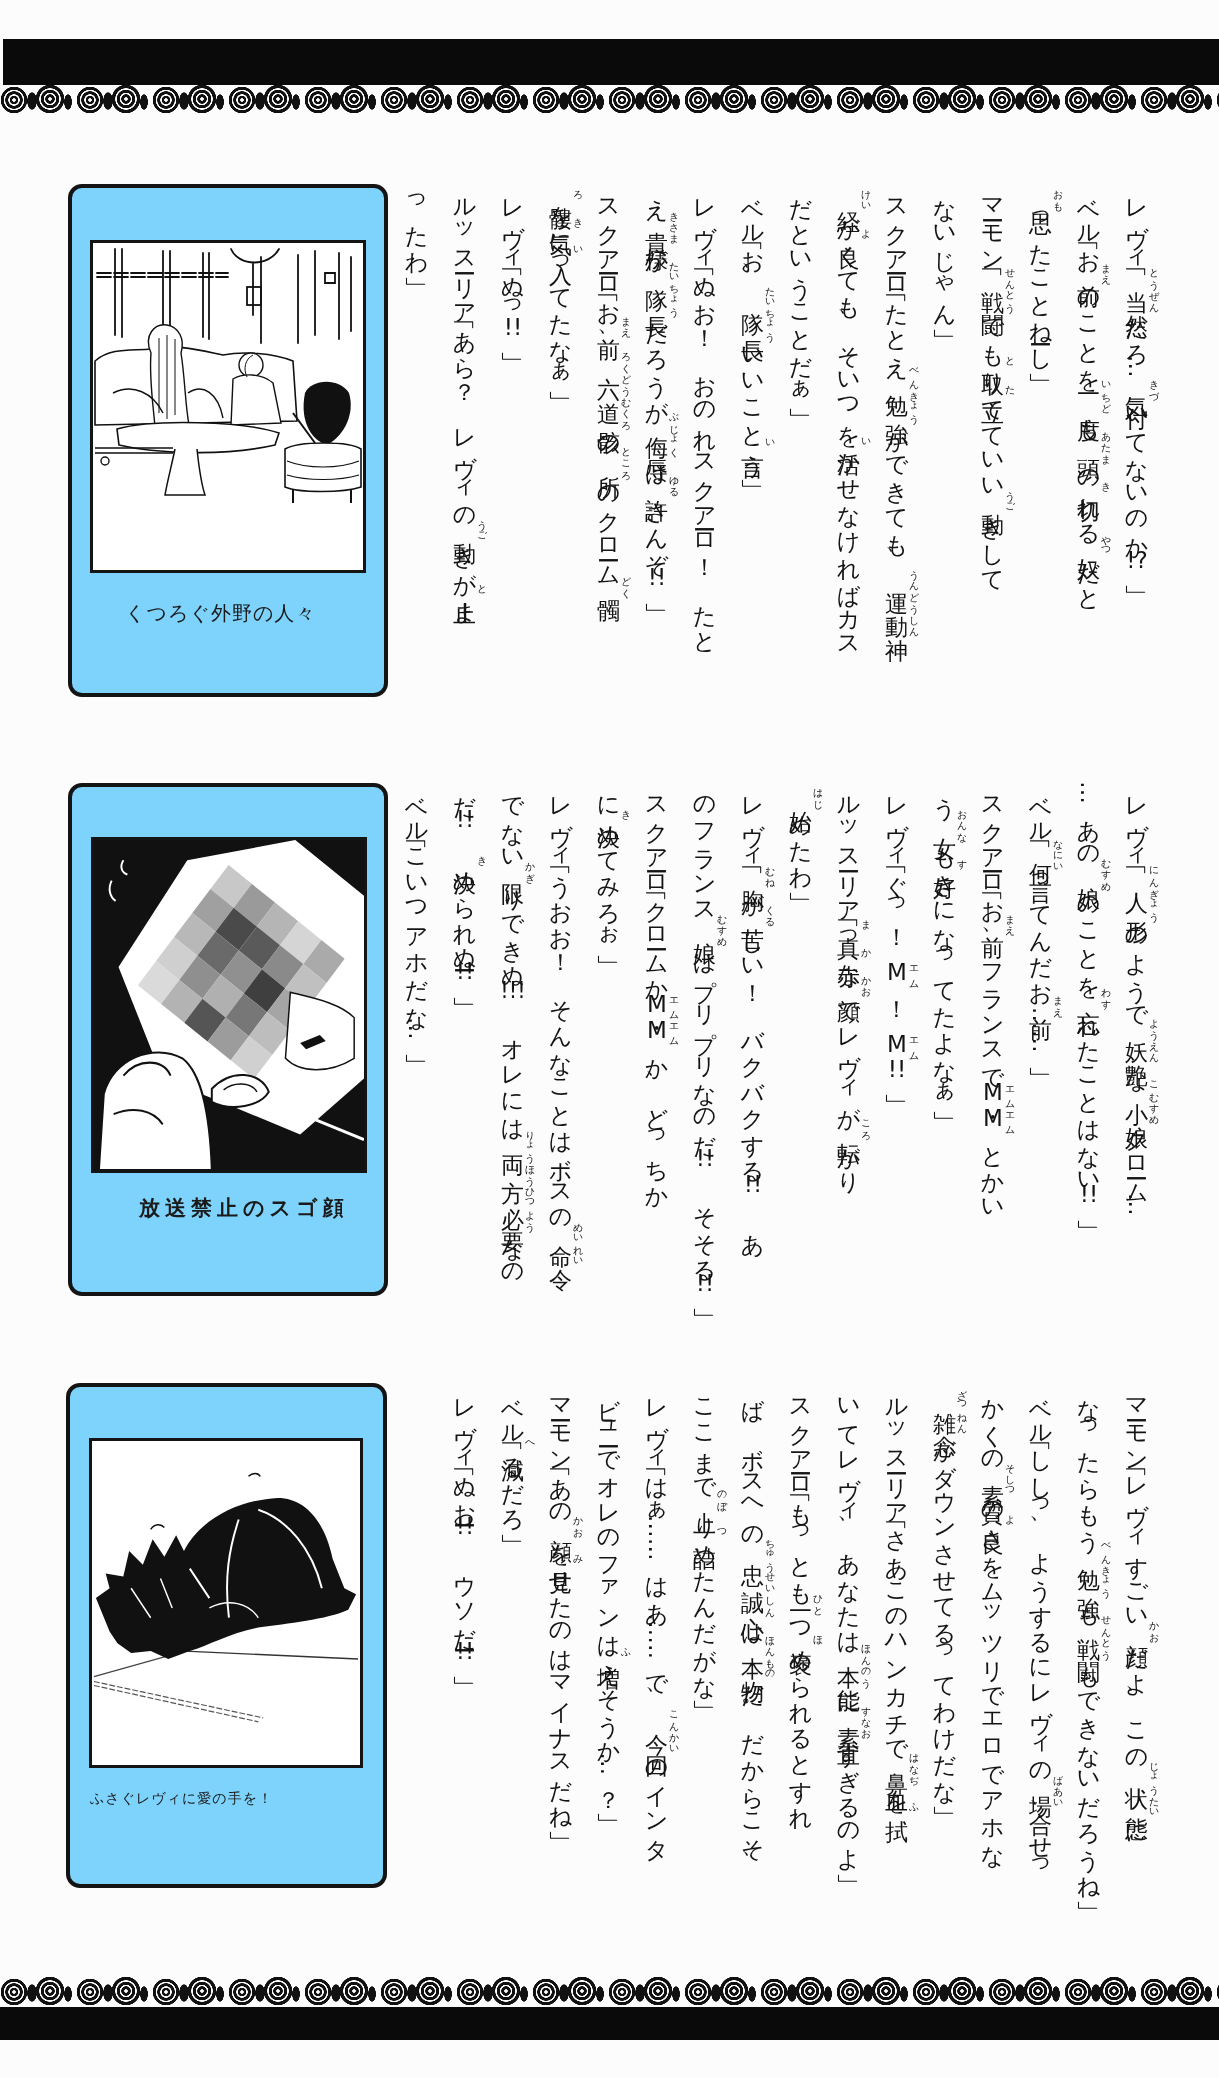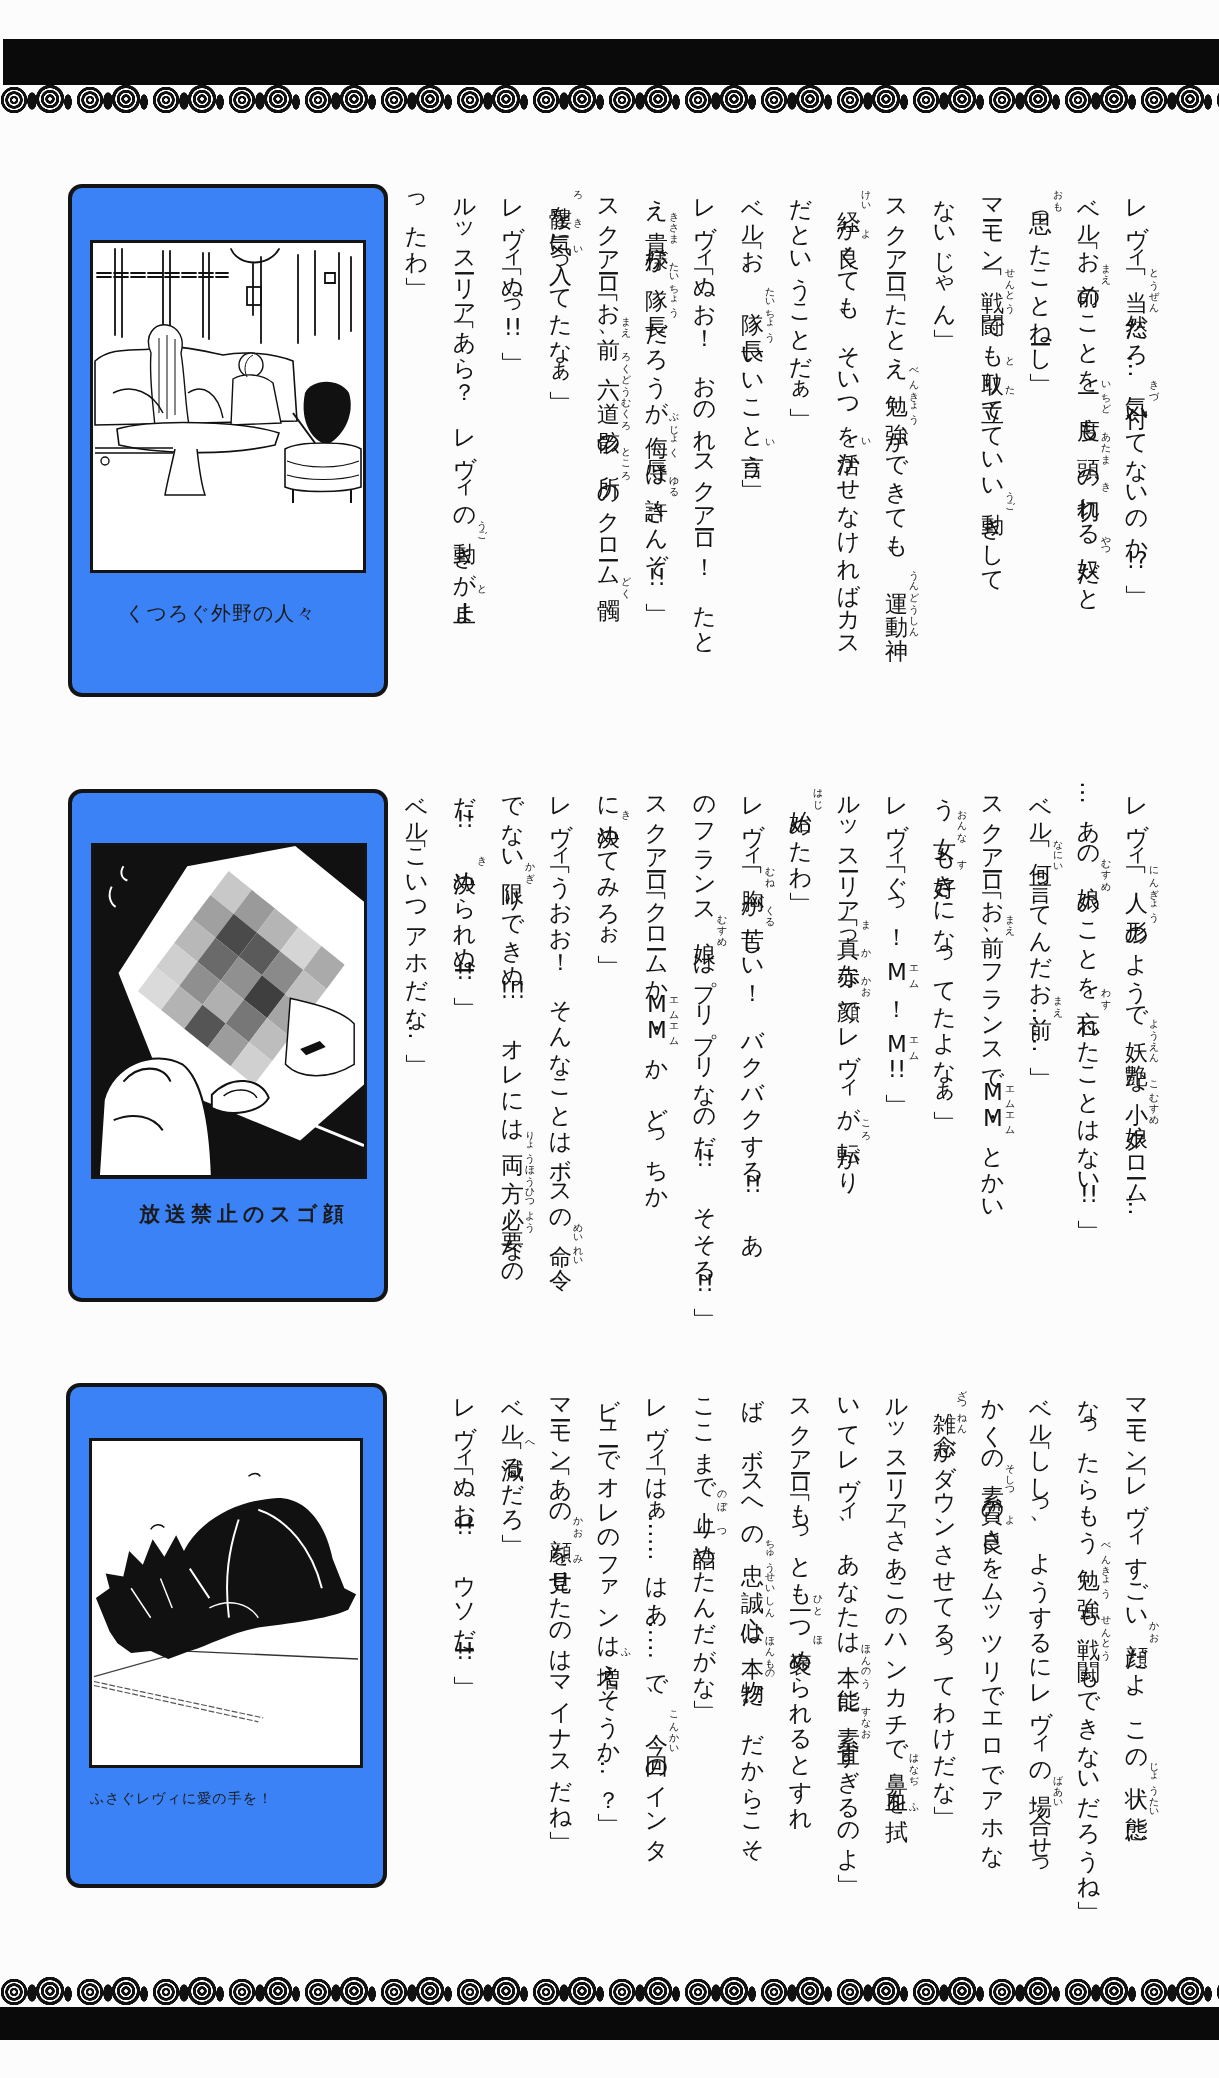--- a/index.html
+++ b/index.html
@@ -20,21 +20,21 @@
       radial-gradient(circle at 50px 14px, #fff 0 1.5px, #111 2px 4.5px, #fff 5px 6px, #111 6.5px 9px, #fff 9.5px 10.5px, #111 11px 14px, transparent 14.5px),
       radial-gradient(ellipse 4px 8px at 68px 17px, #111 92%, transparent 100%);
     background-size: 76px 30px;
     background-repeat: repeat-x;
   }
   .roses-top { top: 85px; }
   .roses-bottom { top: 1977px; }
 
   .card {
     position: absolute; box-sizing: border-box; width: 320px;
-    border: 4px solid #141414; border-radius: 14px; background: #3b82f6;
+    border: 4px solid #141414; border-radius: 14px; background: #7dd3fc;
   }
   .frame {
     position: absolute; box-sizing: border-box; border: 3px solid #141414;
     background: #fff; overflow: hidden;
   }
   .frame svg { display: block; width: 100%; height: 100%; }
   .caption {
     position: absolute; white-space: nowrap; color: #1a1a1a;
     font-size: 20px; line-height: 24px;
   }
@@ -104,21 +104,21 @@
   <div class="col"><span>ベル</span><span>「お、<ruby>隊長<rt>たいちょう</rt></ruby>いいこと<ruby>言<rt>い</rt></ruby>う」</span></div>
   <div class="col"><span>レヴィ</span><span>「ぬお！　おのれスクアーロ！　たと</span></div>
   <div class="col"><span>え<ruby>貴様<rt>きさま</rt></ruby>が<ruby>隊長<rt>たいちょう</rt></ruby>だろうが<ruby>侮辱<rt>ぶじょく</rt></ruby>は<ruby>許<rt>ゆる</rt></ruby>さんぞ<span class="tcy">!!</span>」</span></div>
   <div class="col"><span>スクアーロ</span><span>「お<ruby>前<rt>まえ</rt></ruby>、<ruby>六道骸<rt>ろくどうむくろ</rt></ruby>の<ruby>所<rt>ところ</rt></ruby>のクローム<ruby>髑<rt>どく</rt></ruby></span></div>
   <div class="col"><span><ruby>髏<rt>ろ</rt></ruby>を<ruby>気<rt>き</rt></ruby>に<ruby>入<rt>い</rt></ruby>ってたなぁ」</span></div>
   <div class="col"><span>レヴィ</span><span>「ぬっ<span class="tcy">!!</span>」</span></div>
   <div class="col"><span>ルッスーリア</span><span>「あら？　レヴィの<ruby>動<rt>うご</rt></ruby>きが<ruby>止<rt>と</rt></ruby>ま</span></div>
   <div class="col"><span>ったわ」</span></div>
 </div>
 
-<div class="card" style="left:68px; top:783px; height:513px;margin-top:6px;">
+<div class="card" style="left:68px; top:783px; height:513px;">
   <div class="frame" style="left:19px; top:50px; width:276px; height:336px;">
     <svg viewBox="0 0 275 325" preserveAspectRatio="none">
       <rect width="275" height="325" fill="#111"></rect>
       <path d="M25 125 L95 20 L205 0 L275 55 L275 235 L210 290 L140 262 L70 235 Z" fill="#fff"></path>
       <path d="M18 40 C14 48 16 56 22 60 M30 20 C26 26 28 32 34 34" stroke="#fff" stroke-width="2" fill="none"></path>
       <g transform="rotate(38 150 130)">
         <rect x="75" y="55" width="30" height="30" fill="#c8c8c8"></rect>
         <rect x="105" y="55" width="30" height="30" fill="#9a9a9a"></rect>
         <rect x="135" y="55" width="30" height="30" fill="#b5b5b5"></rect>
         <rect x="165" y="55" width="30" height="30" fill="#d5d5d5"></rect>

